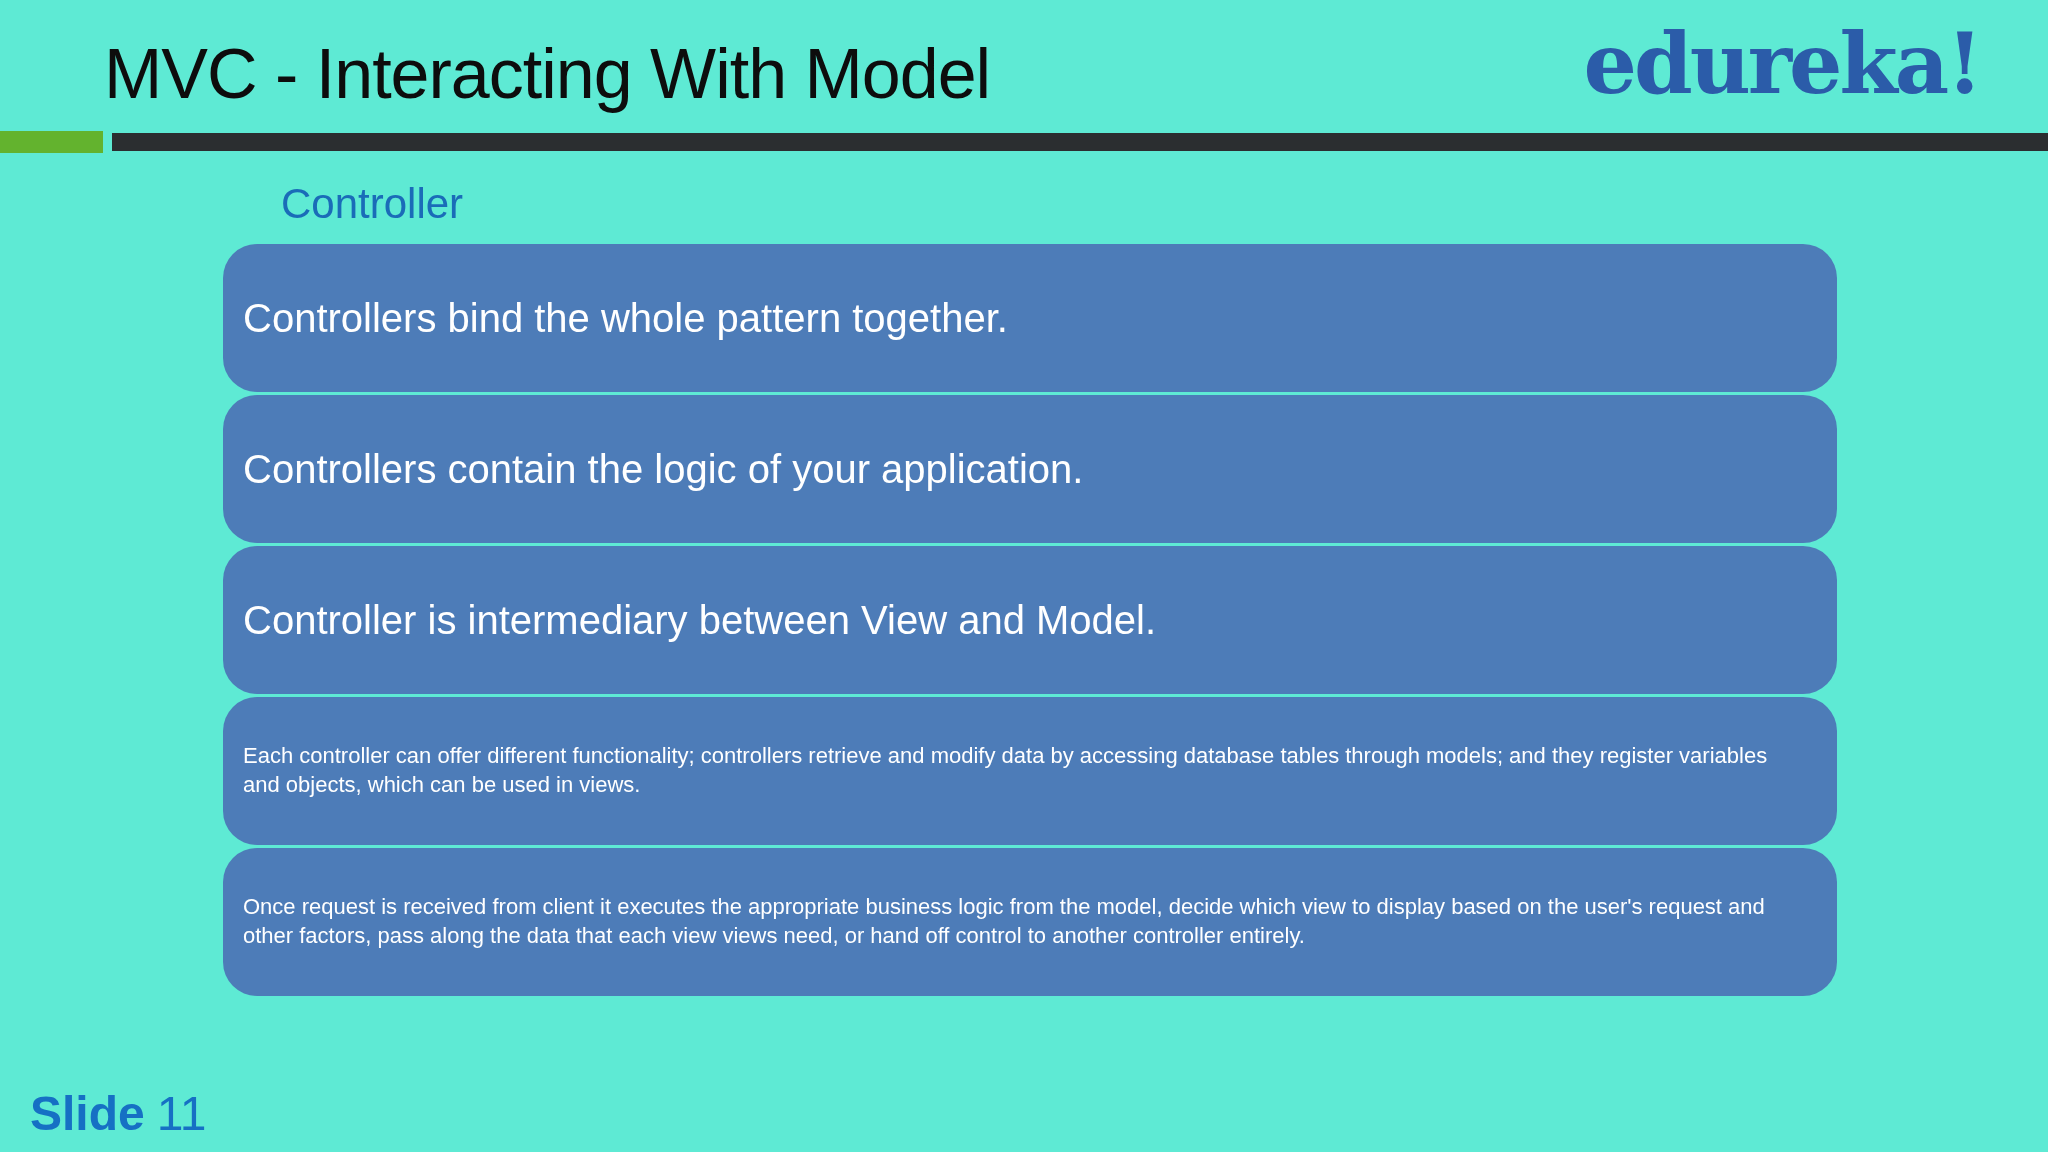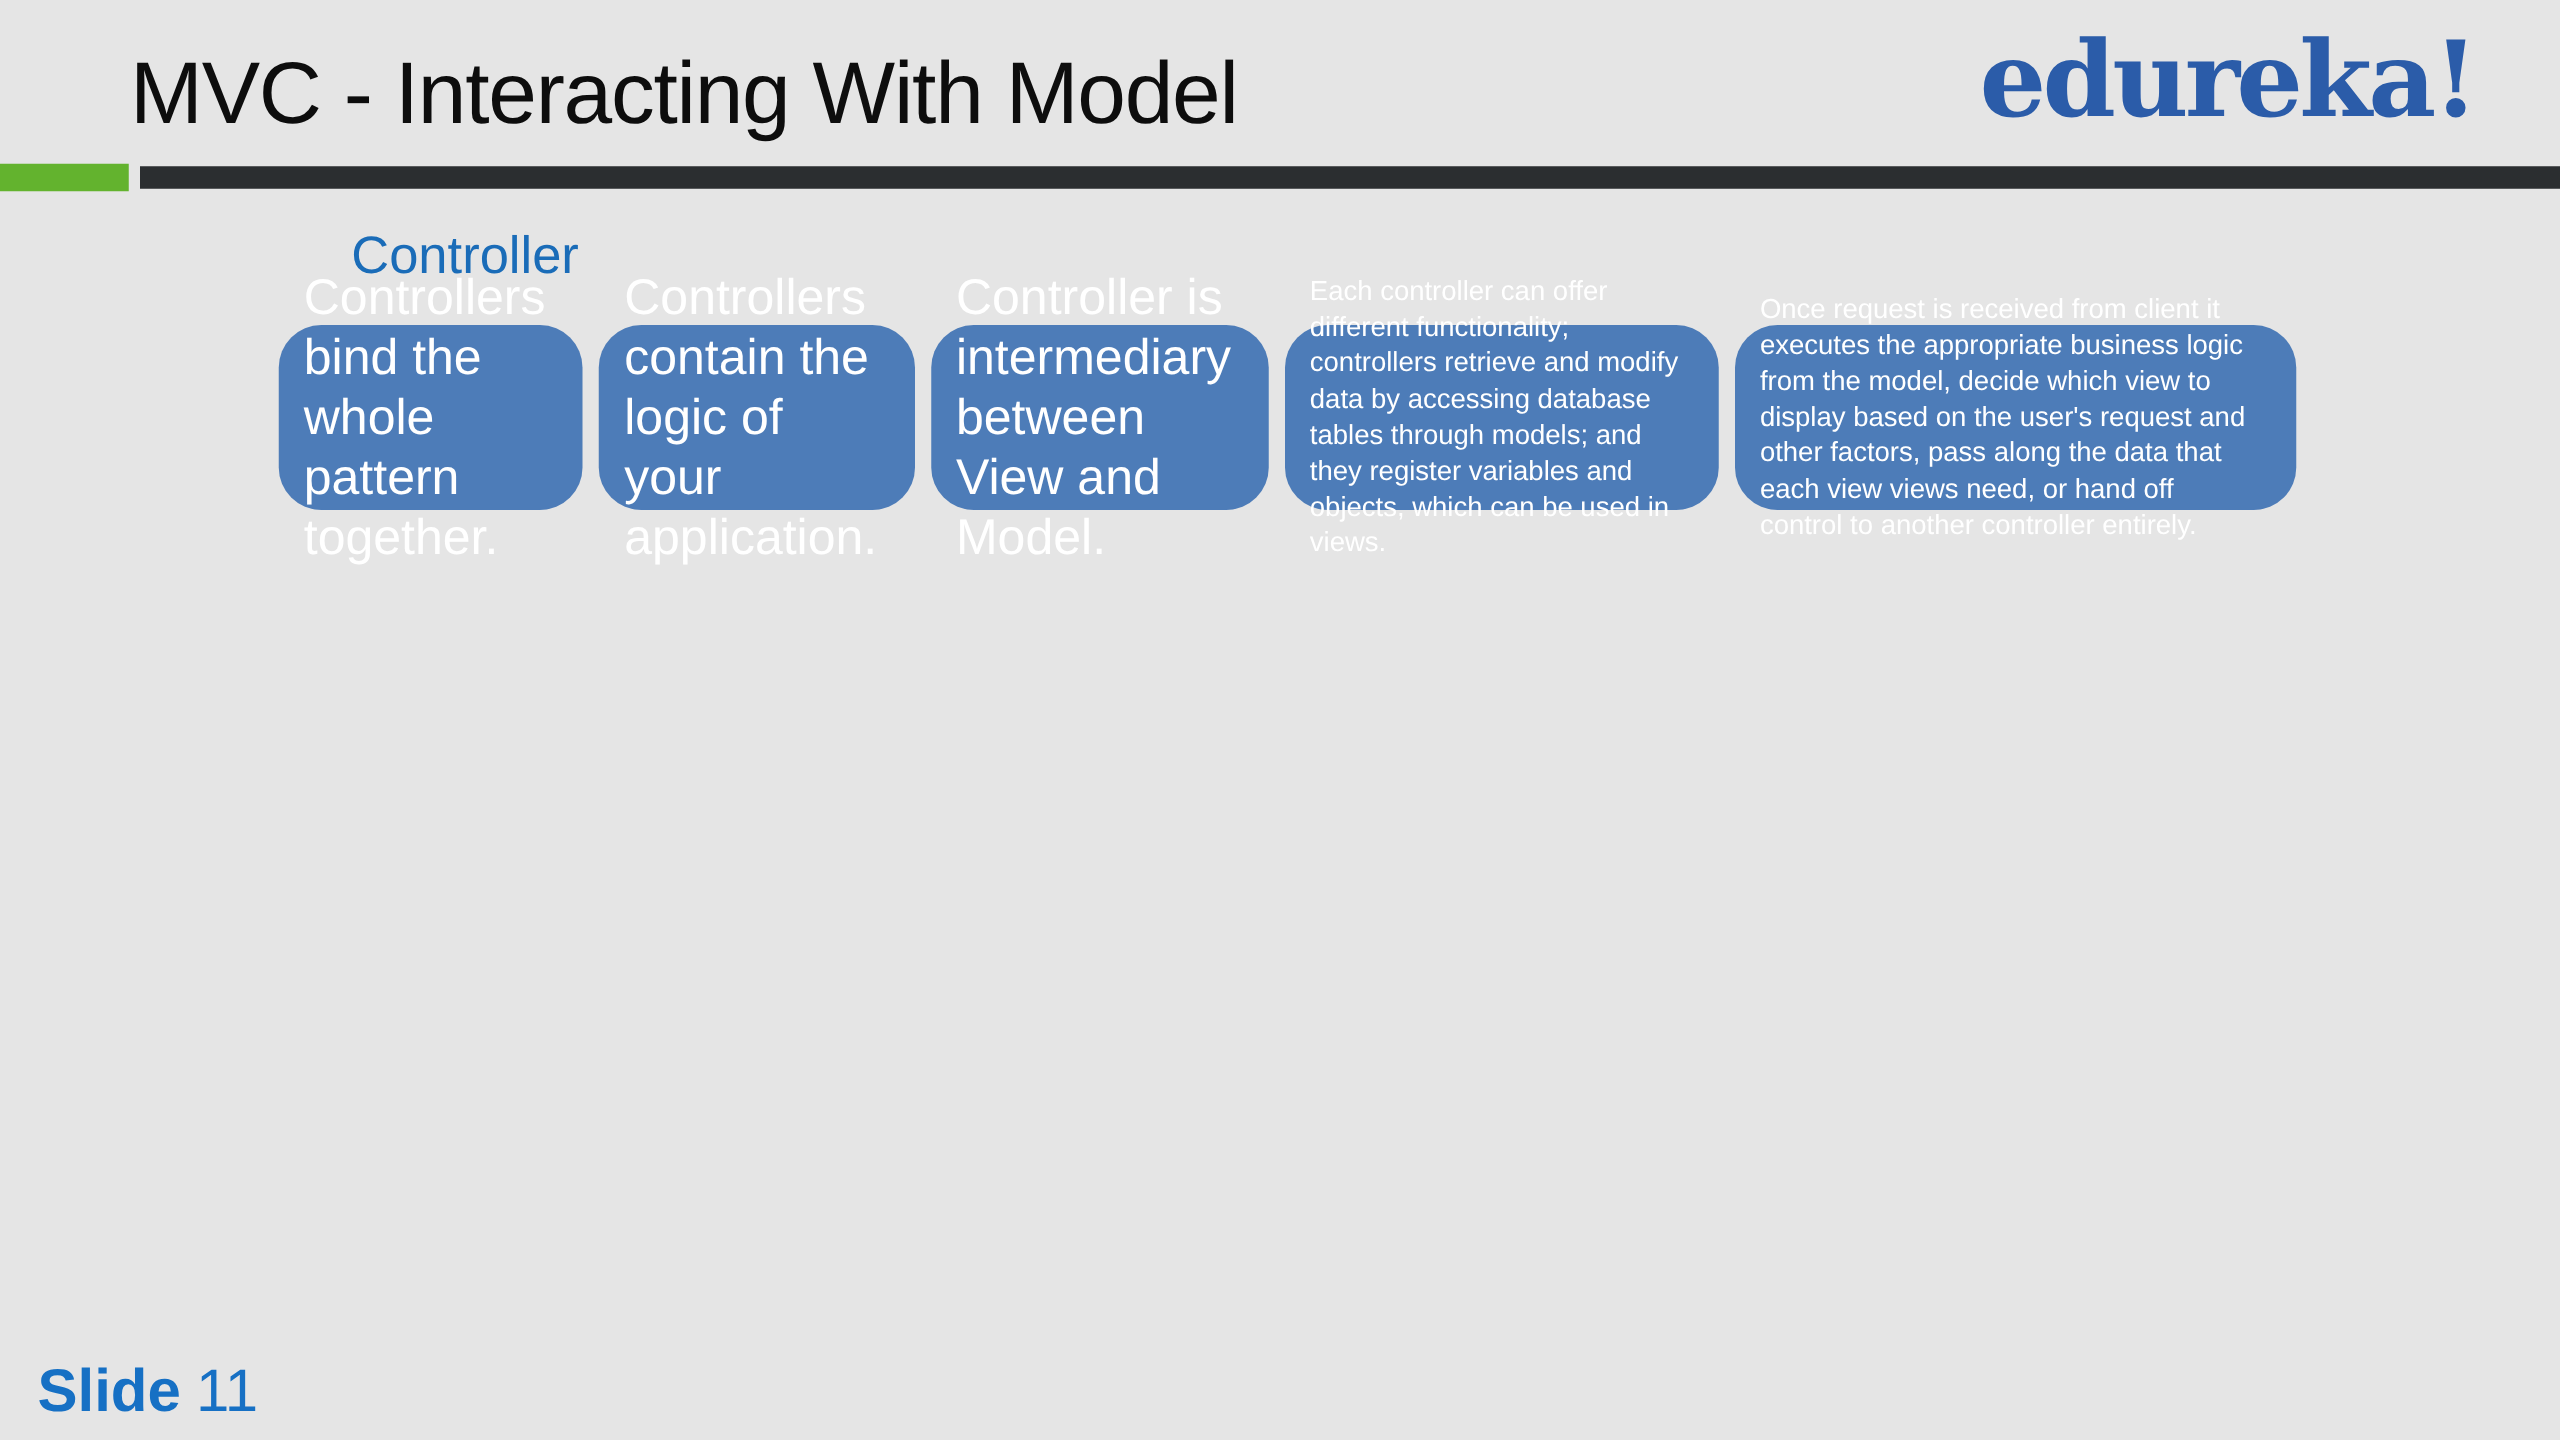--- a/index.html
+++ b/index.html
@@ -1,19 +1,19 @@
 <!DOCTYPE html>
 <html style="--box-blue: #4d7cb8; --accent-green: #63b32e; --bar-dark: #2b2e30; --label-blue: #1a6cb8; --logo-blue: #2b5ca9; --footer-blue: #1670c4;"><head>
 <meta charset="utf-8">
 <style>
   html,body{margin:0;padding:0;background:#ffffff;}
   #slide{
     position:relative;
     width:2048px;height:1152px;
-    background:#e5e5e5;
+    background:#5eead4;
     overflow:hidden;
     font-family:"Liberation Sans", sans-serif;
   }
   .title{
     position:absolute;left:104px;top:34px;
     font-size:70px;font-weight:400;color:#0d0d0d;
     letter-spacing:-1px;white-space:nowrap;
   }
   .logo{
     position:absolute;right:68px;top:22px;
@@ -28,22 +28,22 @@
   }
   .bar-dark{
     position:absolute;left:112px;right:0;top:133px;height:18px;
     background:var(--bar-dark,#2b2e30);
   }
   .section-label{
     position:absolute;left:281px;top:180px;
     font-size:42px;color:var(--label-blue,#1a6cb8);
   }
   .boxes{
-    position:absolute;left:223px;top:260px;width:1614px;
-    display:flex;flex-direction:row;gap:13px;
+    position:absolute;left:223px;top:244px;width:1614px;
+    display:flex;flex-direction:column;gap:3px;
   }
   .box{
     box-sizing:border-box;
     height:148px;
     border-radius:34px;
     background:var(--box-blue,#4d7cb8);
     color:#ffffff;
     display:flex;align-items:center;
     padding:10px 30px 10px 20px;
   }

